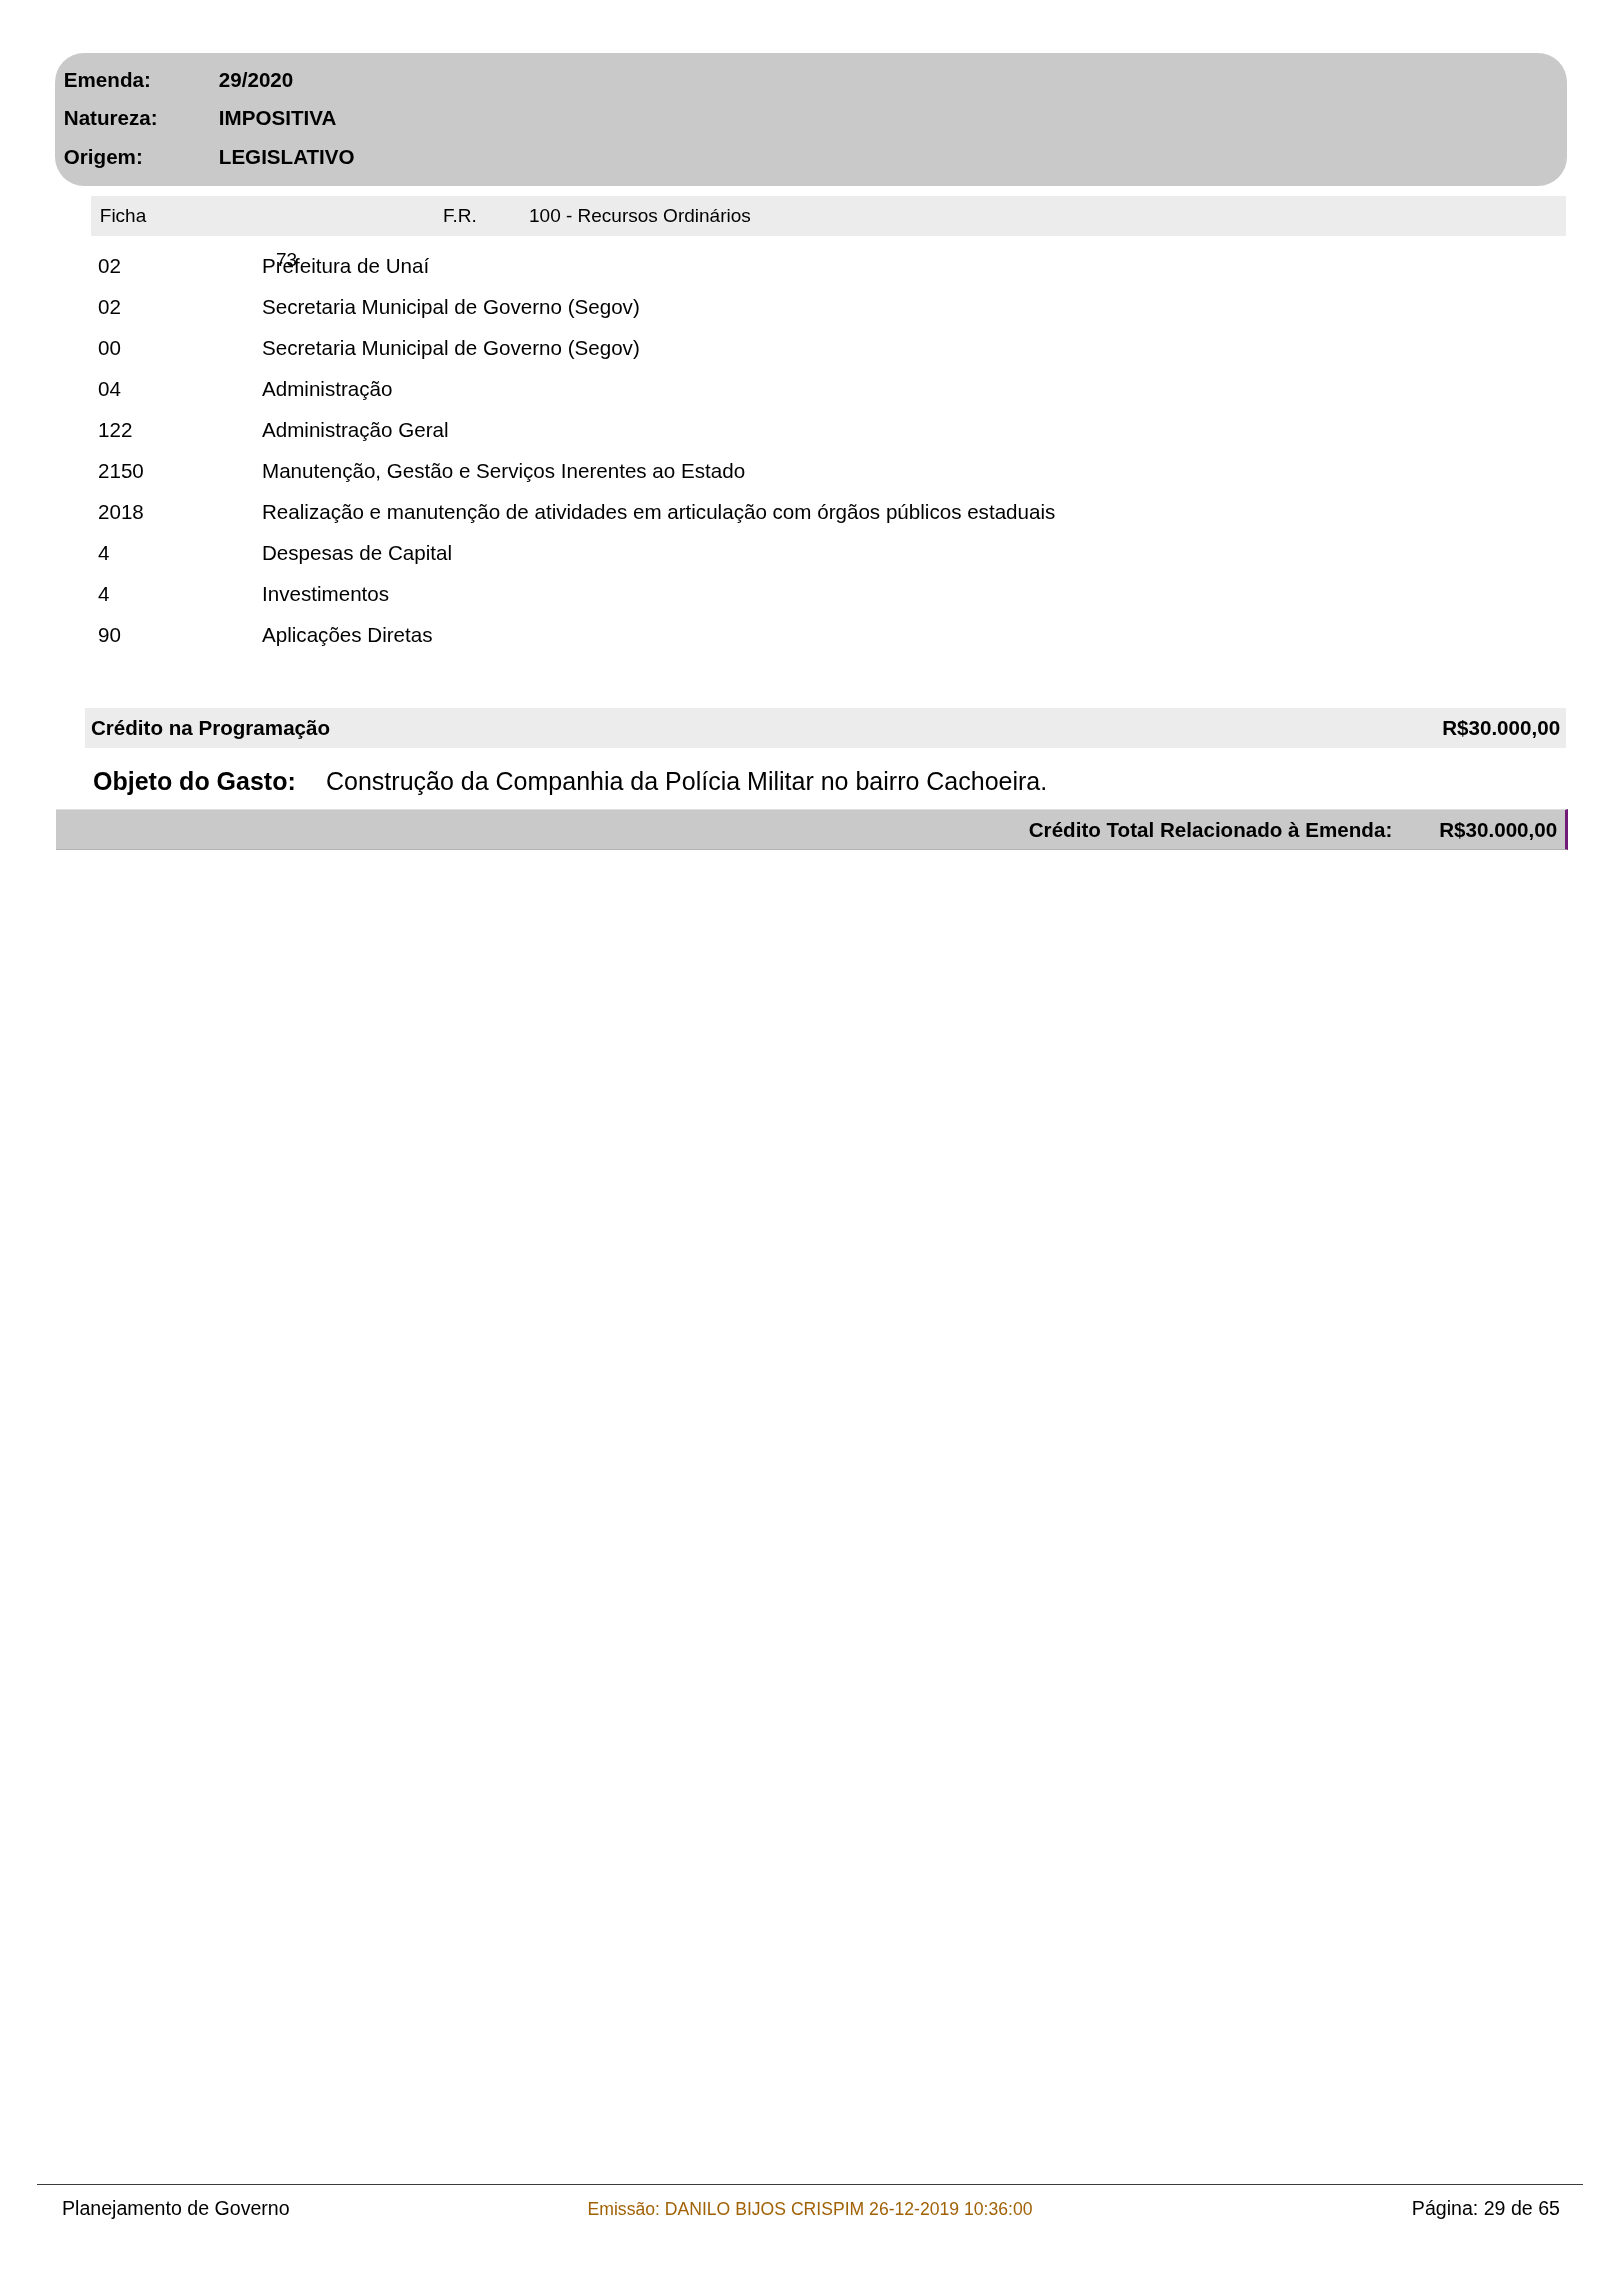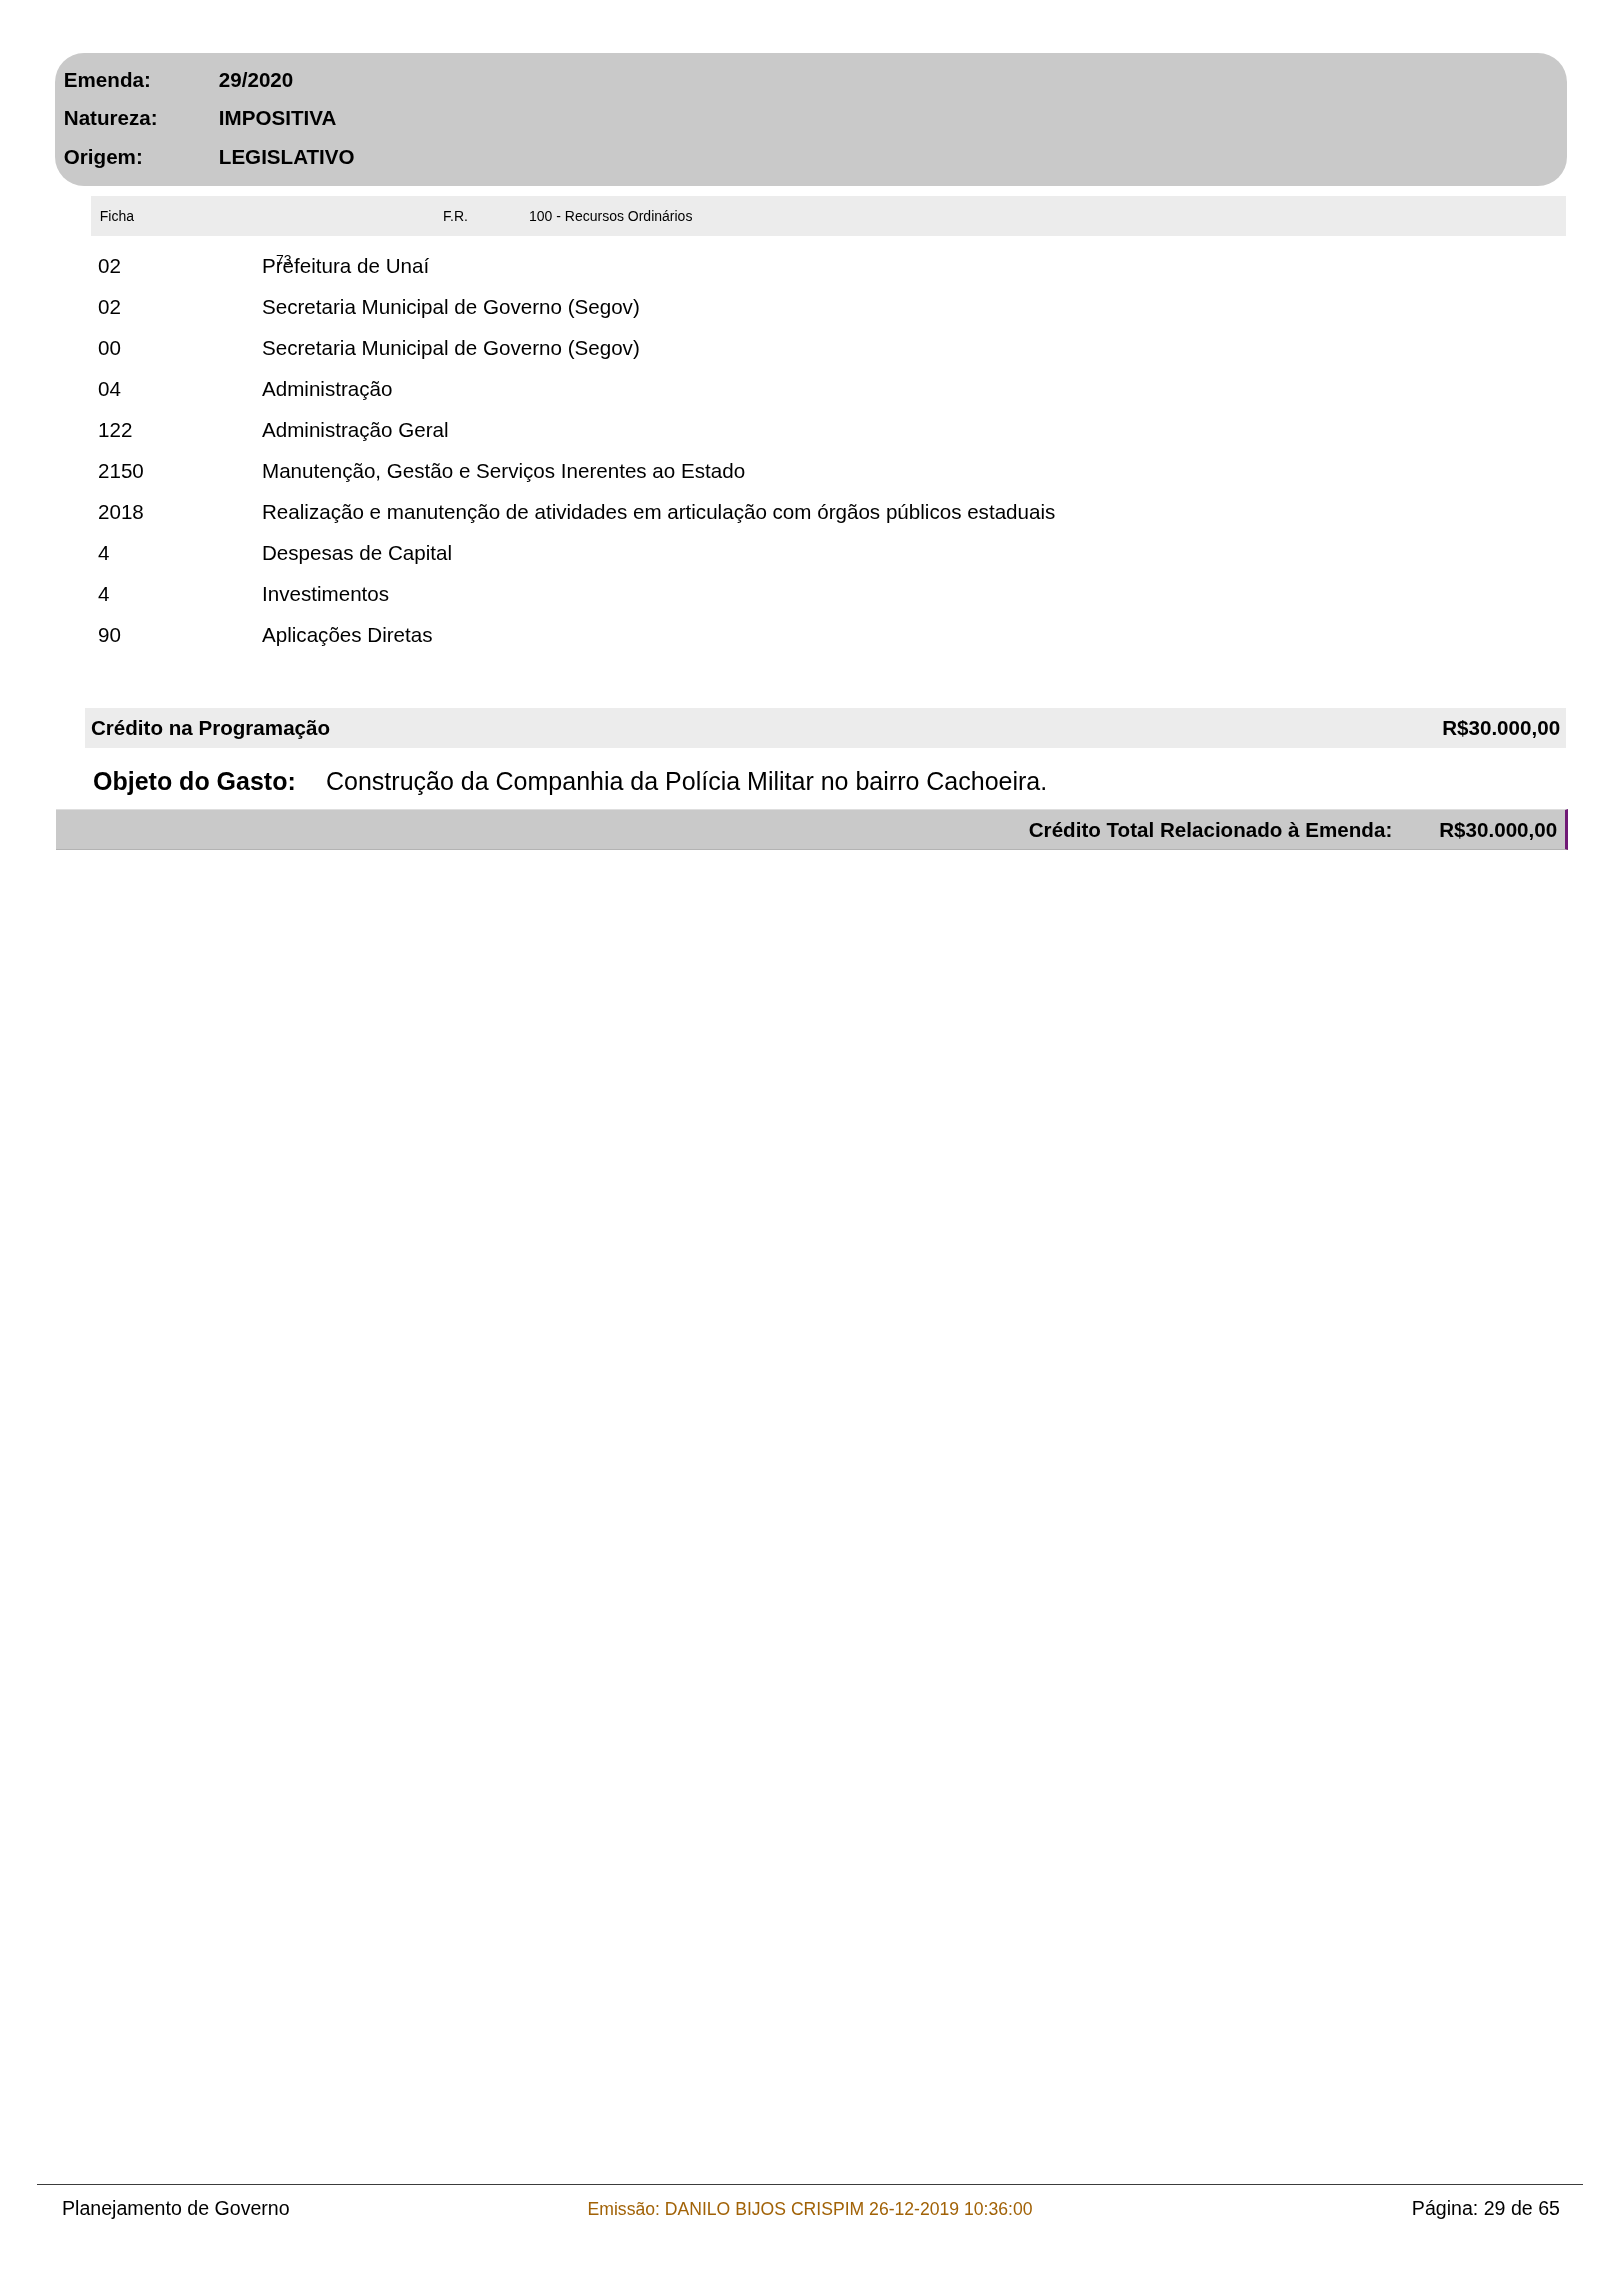--- a/index.html
+++ b/index.html
@@ -36,21 +36,21 @@
     line-height: 1;
   }
   .header-field .hlabel { width: 155px; }
 
   
   .ficha-bar {
     position: absolute;
     left: 91px; top: 196px;
     width: 1475px; height: 40px;
     background: #ececec;
-    font-size: 14px;
+    font-size: 19px;
   }
   .ficha-bar span {
     position: absolute;
     top: 50%;
     transform: translateY(-50%);
     white-space: nowrap;
   }
   .ficha-label    { left: 8.8px; }
   .ficha-value    { left: 185px; margin-top: 44px; }
   .ficha-fr-label { left: 352px; }

